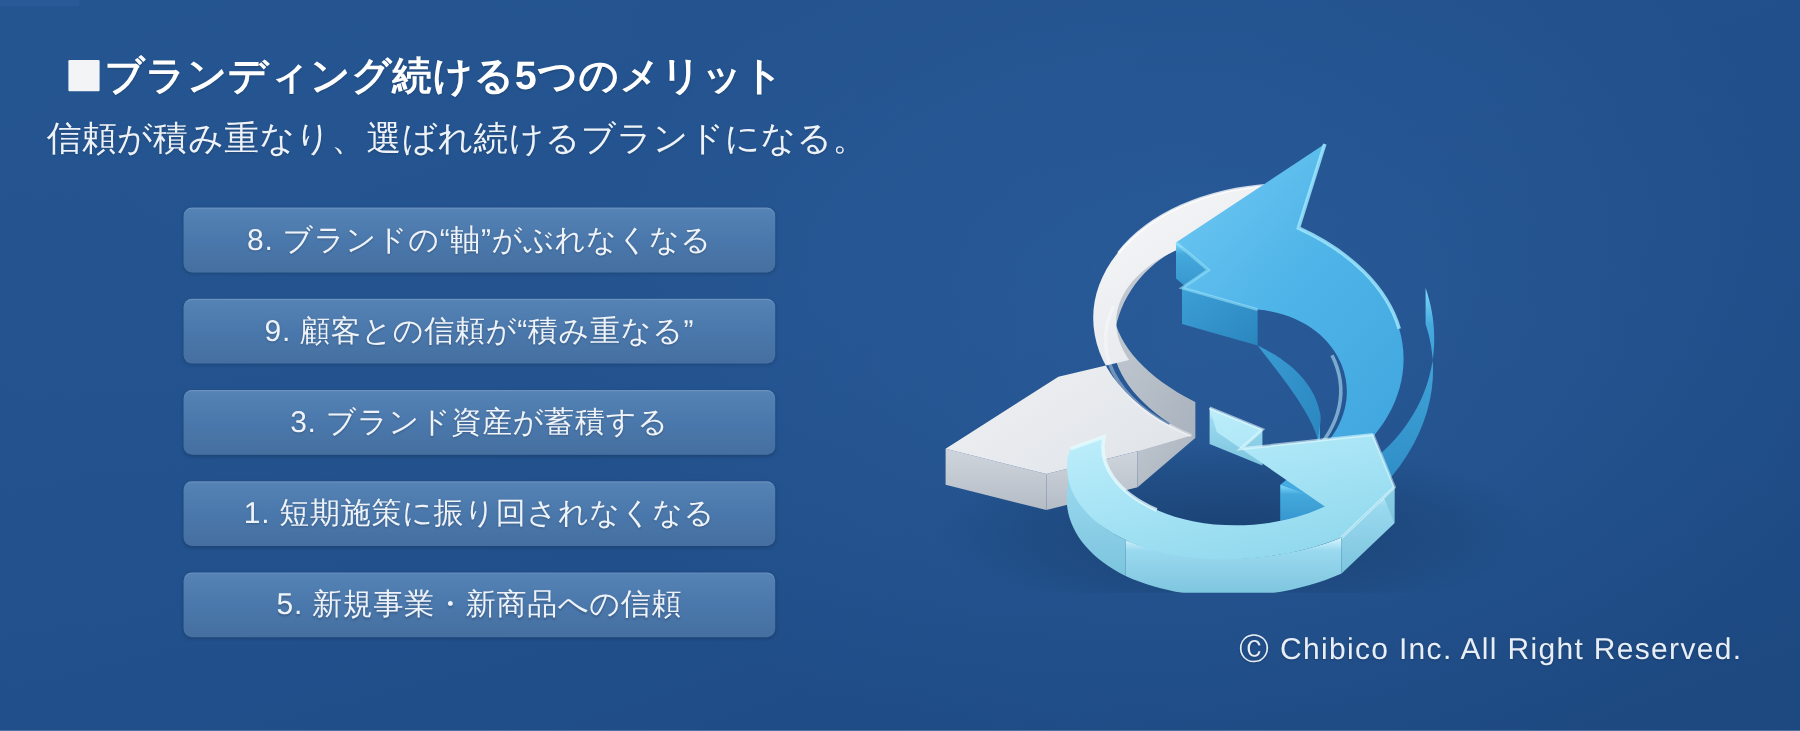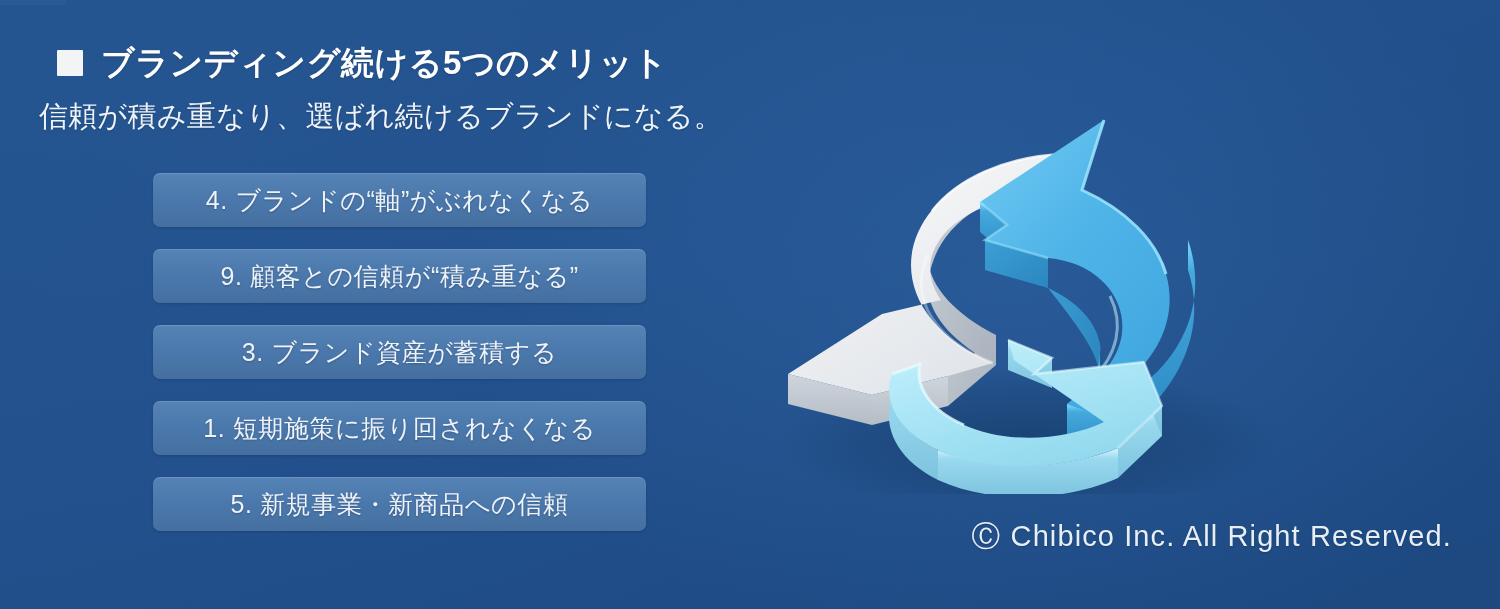--- a/index.html
+++ b/index.html
@@ -43,21 +43,21 @@
     left: 0; top: 0;
     width: 720px; height: 100%;
   }
 
   .title-row {
     position: absolute;
     left: 57px;
     top: 46px;
     display: flex;
     align-items: center;
-    gap: 18px;
+    gap: 4px;
   }
   .title-bullet {
     width: 26px;
     height: 26px;
     background: #f2f4f6;
     flex: 0 0 auto;
     border-radius: 1px;
   }
   .title-text {
     color: #ffffff;
@@ -125,21 +125,21 @@
     height: 382px;
   }
   .cycle-graphic svg { display: block; width: 100%; height: 100%; }
 
   
   .copyright {
     position: absolute;
     right: 48px;
     bottom: 52px;
     color: #e7eef6;
-    font-size: 29px;
+    font-size: 25px;
     font-weight: 400;
     letter-spacing: 1.1px;
     white-space: nowrap;
     text-shadow: 0 1px 2px rgba(0,0,0,.2);
   }
 </style>
 </head>
 <body>
 
 <div class="slide">
@@ -151,21 +151,21 @@
 
     <div class="title-row">
       <span class="title-bullet"></span>
       <span class="title-text">ブランディング続ける5つのメリット</span>
     </div>
 
     <div class="subtitle">信頼が積み重なり、選ばれ続けるブランドになる。</div>
 
     <ul class="merit-list">
       <li class="merit-item">
-        <span class="merit-label">4. ブランドの“軸”がぶれなくなる</span>
+        <span class="merit-label">8. ブランドの“軸”がぶれなくなる</span>
       </li>
       <li class="merit-item">
         <span class="merit-label">9. 顧客との信頼が“積み重なる”</span>
       </li>
       <li class="merit-item">
         <span class="merit-label">3. ブランド資産が蓄積する</span>
       </li>
       <li class="merit-item">
         <span class="merit-label">1. 短期施策に振り回されなくなる</span>
       </li>

